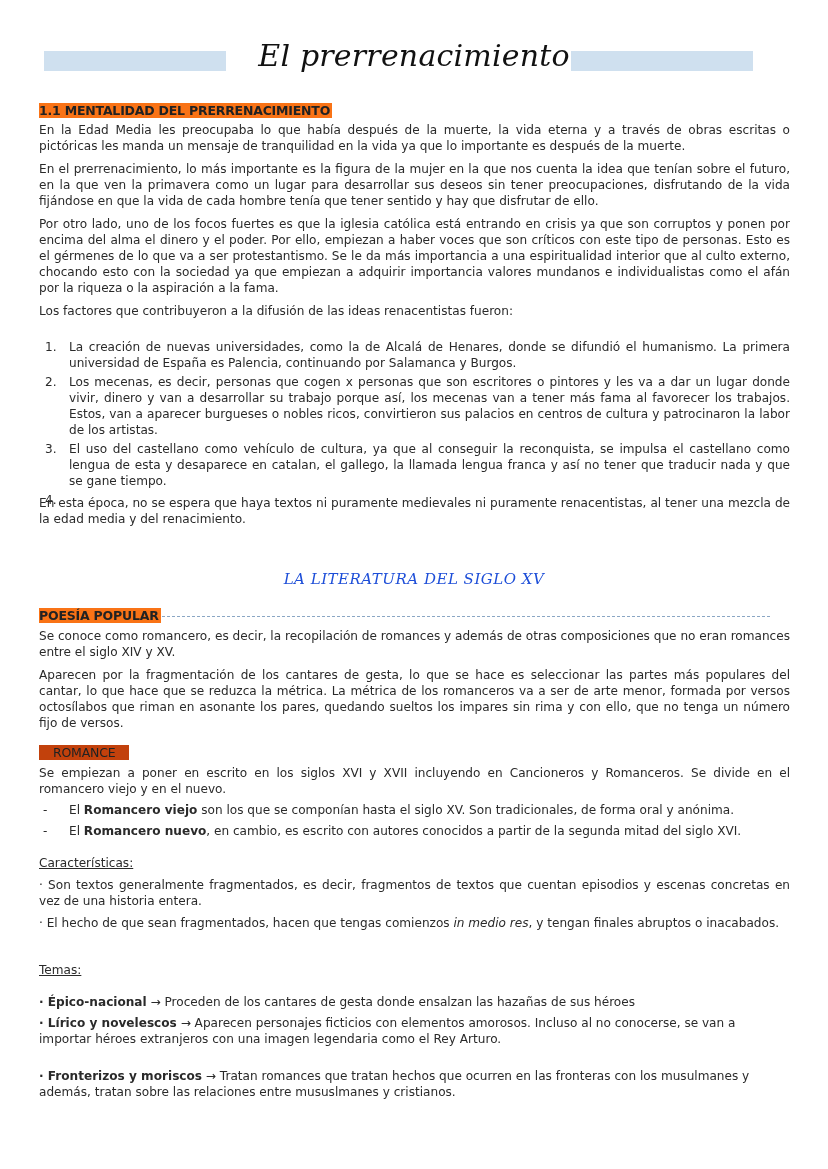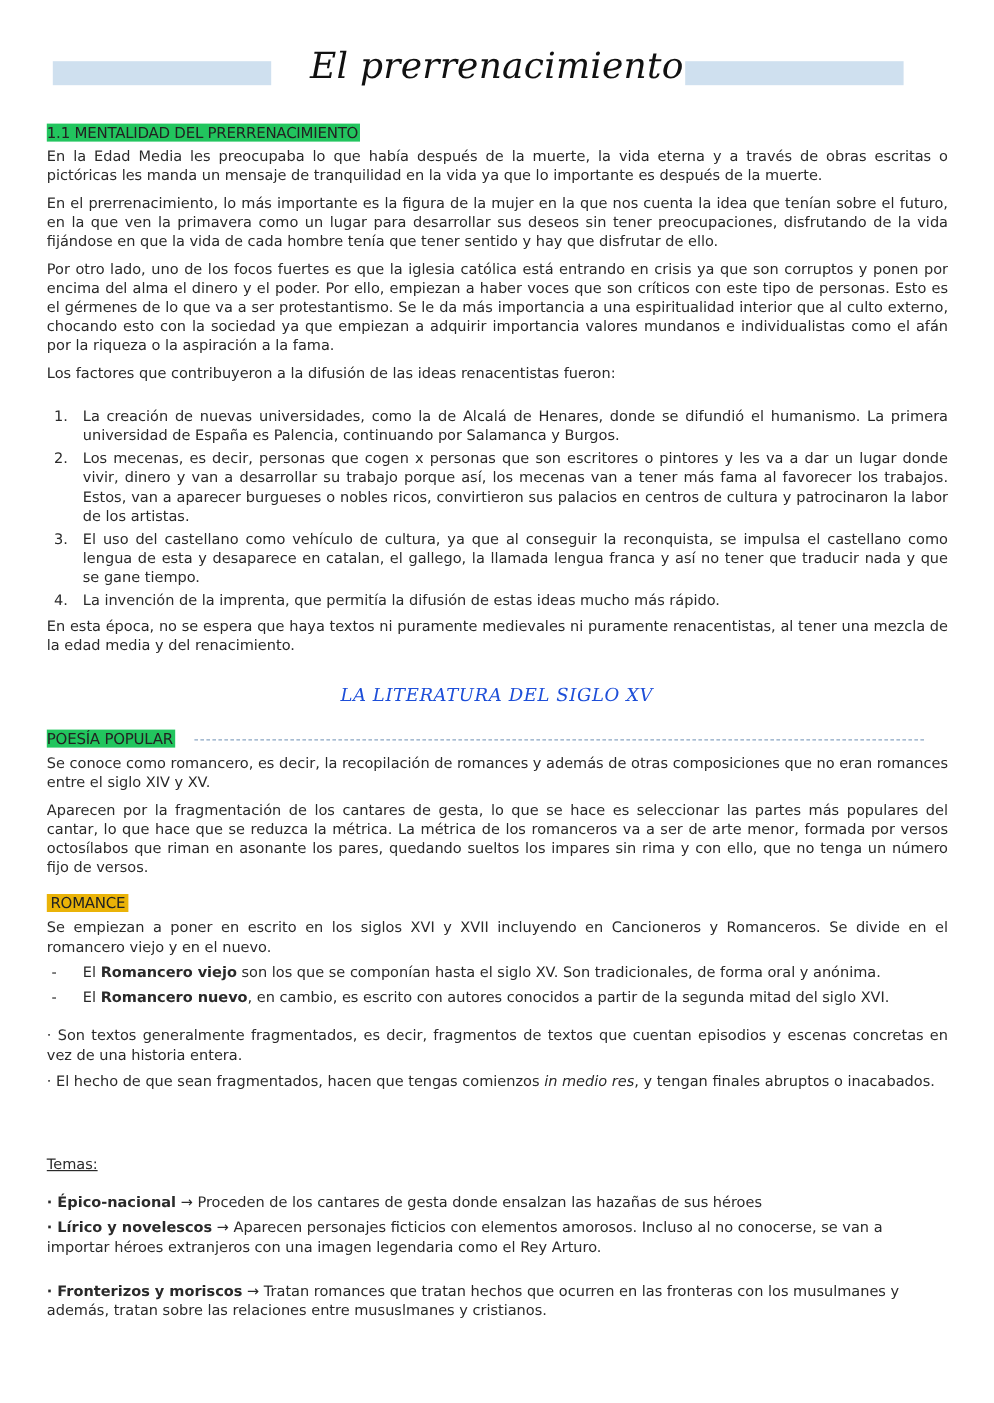--- a/index.html
+++ b/index.html
@@ -21,22 +21,22 @@
     font-family: "DejaVu Serif", serif; font-style: italic;
     font-size: 30px; color: #111; letter-spacing: 0.2px;
   }
   p { margin: 0; }
   .just { text-align: justify; }
 
   .section-head {
     position: absolute; left: 39px;
     font-size: 12.5px; color: #222; letter-spacing: -0.2px;
   }
-  .hl-blue { background: #22c55e; padding: 0 2px 0 0; }
-  .hl-orange { background: #eab308; padding: 0 3px; }
+  .hl-blue { background: #f97316; padding: 0 2px 0 0; font-weight: bold; }
+  .hl-orange { background: #c2410c; padding: 0 14px; }
 
   .block { position: absolute; left: 39px; width: 751px; font-size: 12.1px; line-height: 16px; }
 
   ol.factors { list-style: none; margin: 0; padding: 0; }
   ol.factors li { position: relative; padding-left: 30px; margin-bottom: 3px; text-align: justify; }
   ol.factors li .num { position: absolute; left: 6px; top: 0; }
 
   ul.dash { list-style: none; margin: 0; padding: 0; }
   ul.dash li { position: relative; padding-left: 30px; margin-bottom: 5px; }
   ul.dash li .dash-mark { position: absolute; left: 4px; top: 0; }
@@ -80,21 +80,20 @@
       <li>
         <span class="num">2.</span>
         <span>Los mecenas, es decir, personas que cogen x personas que son escritores o pintores y les va a dar un lugar donde vivir, dinero y van a desarrollar su trabajo porque así, los mecenas van a tener más fama al favorecer los trabajos. Estos, van a aparecer  burgueses o nobles ricos, convirtieron sus palacios en centros de cultura y patrocinaron la labor de los artistas.</span>
       </li>
       <li>
         <span class="num">3.</span>
         <span>El uso del castellano como vehículo de cultura, ya que al conseguir la reconquista, se impulsa el castellano como lengua de esta y desaparece en catalan, el gallego, la llamada lengua franca y así no tener que traducir nada y que se gane tiempo.</span>
       </li>
       <li>
         <span class="num">4.</span>
-        <span>La invención de la imprenta, que permitía la difusión de estas ideas mucho más rápido.</span>
       </li>
     </ol>
     <p class="just" style="margin-top:6px;">En esta época, no se espera que haya textos ni puramente medievales ni puramente renacentistas, al tener una mezcla de la edad media y del renacimiento.</p>
   </div>
 
   <div class="center-heading">LA LITERATURA DEL SIGLO XV</div>
 
   <div class="section-head" style="top:608px;">
     <span class="hl-blue">POESÍA POPULAR</span>
   </div>
@@ -117,20 +116,21 @@
         <span>El </span><span class="b-med">Romancero viejo</span><span> son los que se componían hasta el siglo XV. Son tradicionales, de forma oral y anónima.</span>
       </li>
       <li>
         <span class="dash-mark">-</span>
         <span>El </span><span class="b-med">Romancero nuevo</span><span>, en cambio, es escrito con autores conocidos a partir de la segunda mitad del siglo XVI.</span>
       </li>
     </ul>
   </div>
 
   <div class="block" style="top:855px;">
+    <p class="subhead-u" style="margin-bottom:6px;">Características:</p>
     <p class="just" style="margin-bottom:6px;">
       <span>· Son textos generalmente fragmentados, es decir, fragmentos de textos que cuentan episodios y escenas concretas en vez de una historia entera.</span>
     </p>
     <p class="just">
       <span>· El hecho de que sean fragmentados, hacen que tengas comienzos </span><em>in medio res</em><span>, y tengan finales abruptos o inacabados.</span>
     </p>
   </div>
 
   <div class="block" style="top:962px;">
     <p class="subhead-u" style="margin-bottom:16px;">Temas:</p>

